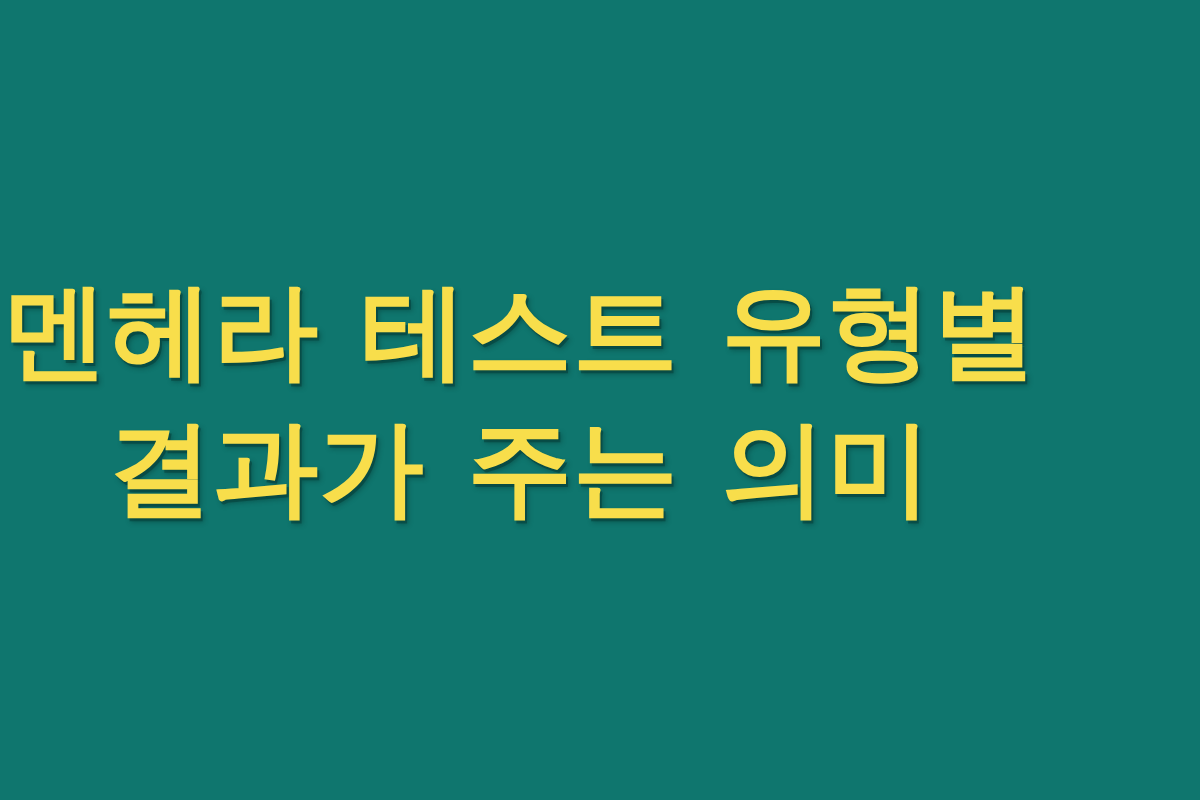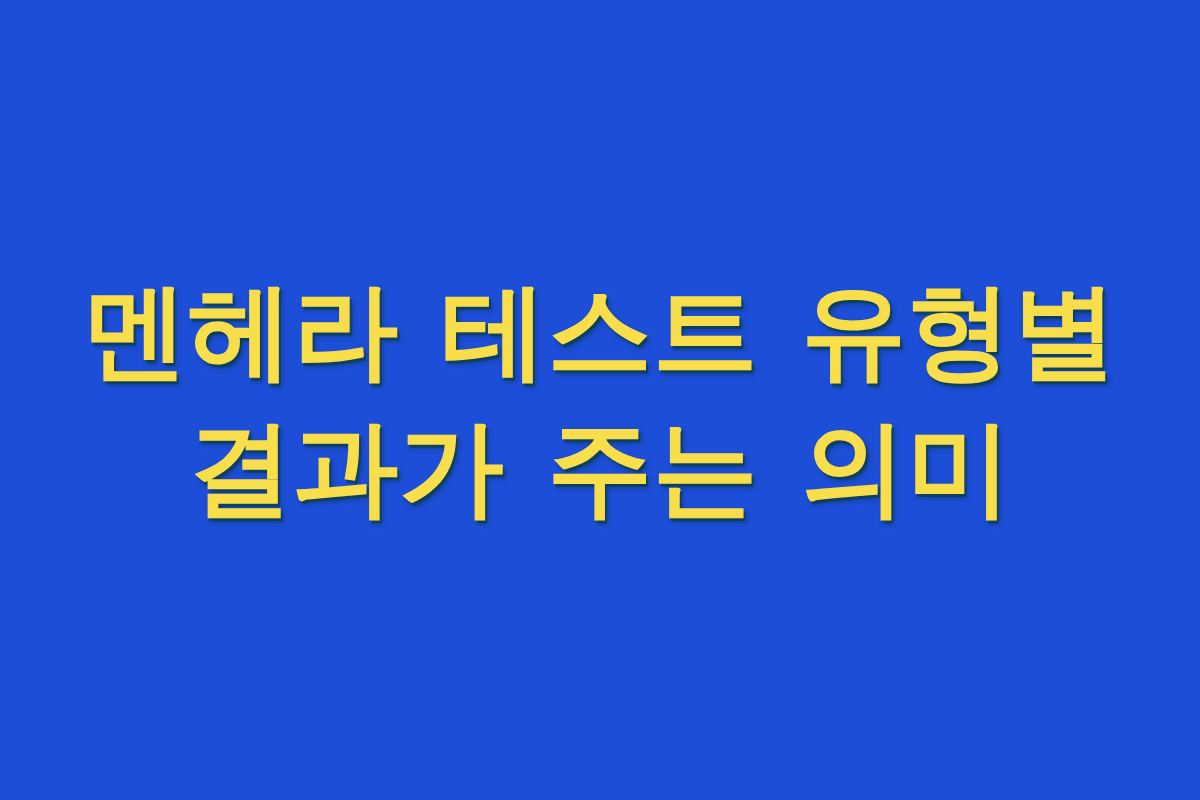--- a/index.html
+++ b/index.html
@@ -15,22 +15,22 @@
     font-family: "Liberation Sans", "DejaVu Sans", sans-serif;
   }
 
   .banner {
     position: relative;
     box-sizing: border-box;
     width: 1200px;
     height: 800px;
     display: flex;
     align-items: center;
-    justify-content: center;
-    background-color: #1d4ed8;
+    justify-content: flex-start;
+    background-color: #0f766e;
   }
 
   .title-block {
     width: 1040px;
     margin: 0;
     padding: 0;
     text-align: center;
   }
 
   .title-text {

